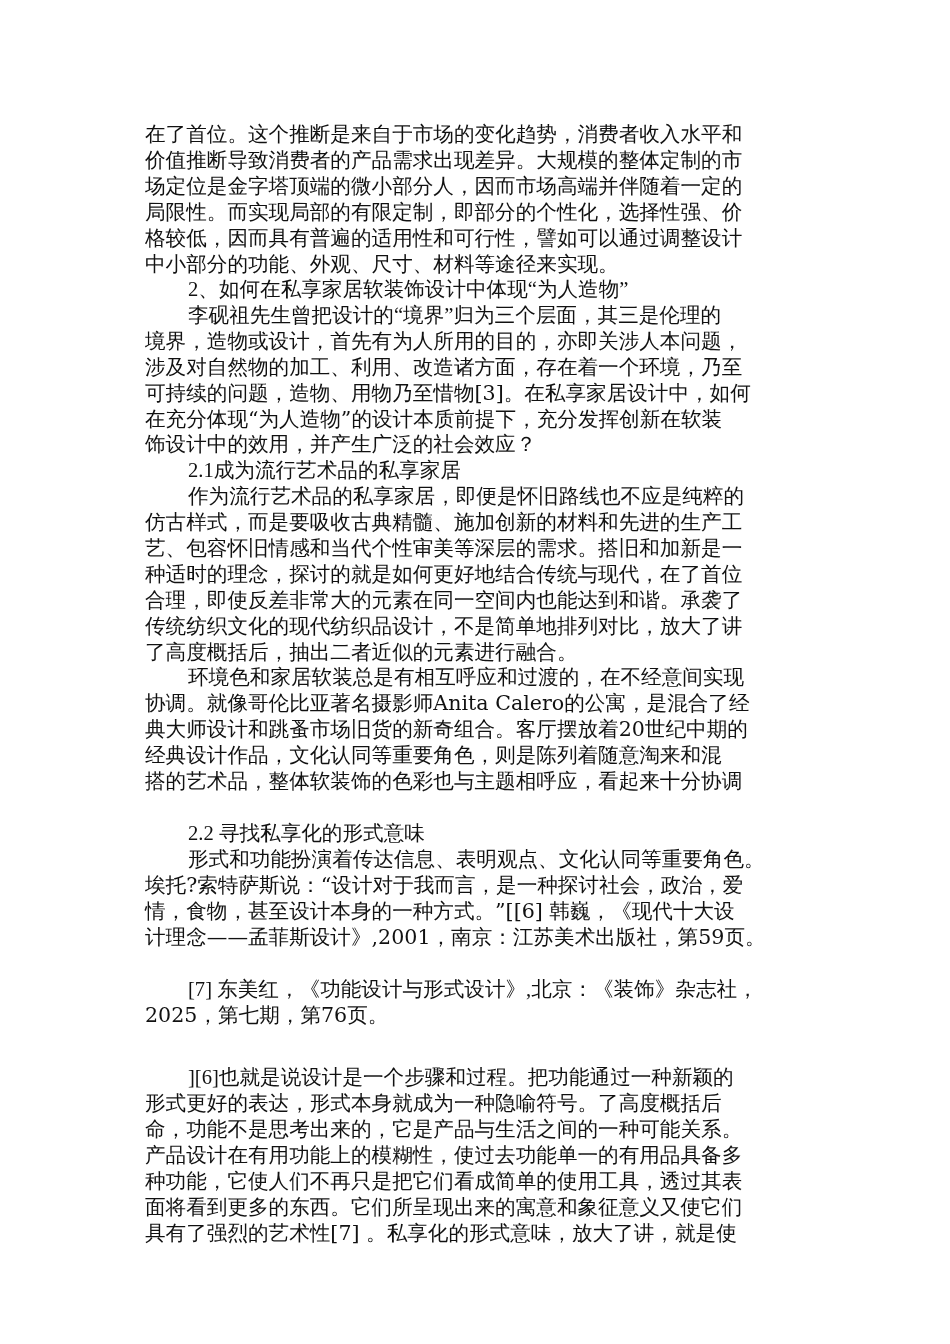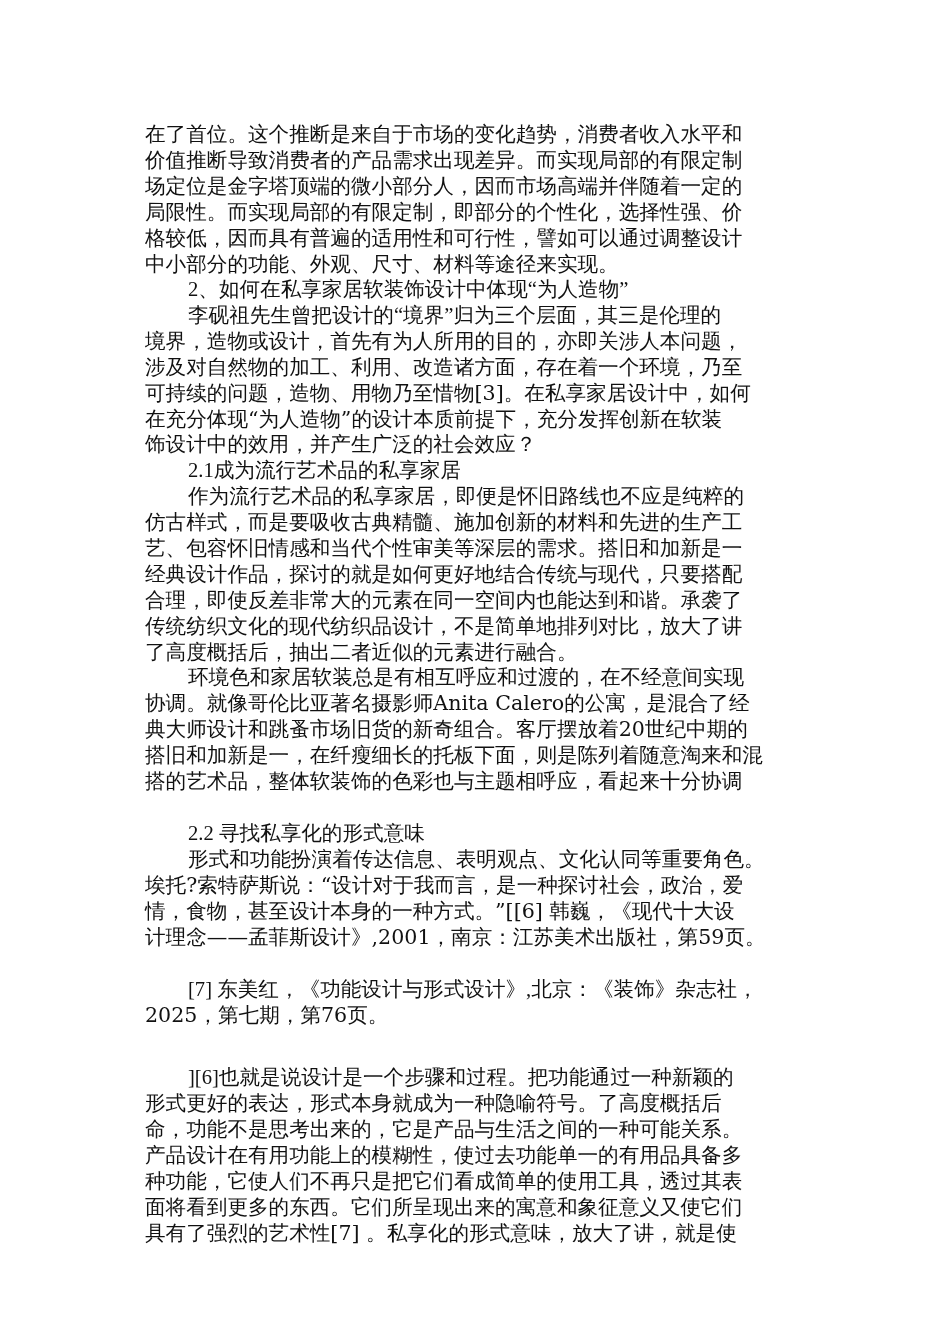--- a/index.html
+++ b/index.html
@@ -33,44 +33,44 @@
       white-space: nowrap;
       letter-spacing: 0px;
     }
     .indent { left: 188px; font-family: Liberation Serif, serif; }
   </style>
 </head>
 <body>
 
 <div class="page">
   <div class="line" style="top:121px">在了首位。这个推断是来自于市场的变化趋势，消费者收入水平和</div>
-  <div class="line" style="top:147px">价值推断导致消费者的产品需求出现差异。而实现局部的有限定制</div>
+  <div class="line" style="top:147px">价值推断导致消费者的产品需求出现差异。大规模的整体定制的市</div>
   <div class="line" style="top:173px">场定位是金字塔顶端的微小部分人，因而市场高端并伴随着一定的</div>
   <div class="line" style="top:199px">局限性。而实现局部的有限定制，即部分的个性化，选择性强、价</div>
   <div class="line" style="top:225px">格较低，因而具有普遍的适用性和可行性，譬如可以通过调整设计</div>
   <div class="line" style="top:251px">中小部分的功能、外观、尺寸、材料等途径来实现。</div>
   <div class="line indent" style="top:276px">2、如何在私享家居软装饰设计中体现“为人造物”</div>
   <div class="line indent" style="top:302px">李砚祖先生曾把设计的“境界”归为三个层面，其三是伦理的</div>
   <div class="line" style="top:328px">境界，造物或设计，首先有为人所用的目的，亦即关涉人本问题，</div>
   <div class="line" style="top:354px">涉及对自然物的加工、利用、改造诸方面，存在着一个环境，乃至</div>
   <div class="line" style="top:380px">可持续的问题，造物、用物乃至惜物[3]。在私享家居设计中，如何</div>
   <div class="line" style="top:406px">在充分体现“为人造物”的设计本质前提下，充分发挥创新在软装</div>
   <div class="line" style="top:431px">饰设计中的效用，并产生广泛的社会效应？</div>
   <div class="line indent" style="top:457px">2.1成为流行艺术品的私享家居</div>
   <div class="line indent" style="top:483px">作为流行艺术品的私享家居，即便是怀旧路线也不应是纯粹的</div>
   <div class="line" style="top:509px">仿古样式，而是要吸收古典精髓、施加创新的材料和先进的生产工</div>
   <div class="line" style="top:535px">艺、包容怀旧情感和当代个性审美等深层的需求。搭旧和加新是一</div>
-  <div class="line" style="top:561px">经典设计作品，探讨的就是如何更好地结合传统与现代，只要搭配</div>
+  <div class="line" style="top:561px">种适时的理念，探讨的就是如何更好地结合传统与现代，在了首位</div>
   <div class="line" style="top:587px">合理，即使反差非常大的元素在同一空间内也能达到和谐。承袭了</div>
   <div class="line" style="top:613px">传统纺织文化的现代纺织品设计，不是简单地排列对比，放大了讲</div>
   <div class="line" style="top:639px">了高度概括后，抽出二者近似的元素进行融合。</div>
   <div class="line indent" style="top:664px">环境色和家居软装总是有相互呼应和过渡的，在不经意间实现</div>
   <div class="line" style="top:690px">协调。就像哥伦比亚著名摄影师Anita Calero的公寓，是混合了经</div>
   <div class="line" style="top:716px">典大师设计和跳蚤市场旧货的新奇组合。客厅摆放着20世纪中期的</div>
-  <div class="line" style="top:742px">搭旧和加新是一，在纤瘦细长的托板下面，则是陈列着随意淘来和混</div>
+  <div class="line" style="top:742px">经典设计作品，文化认同等重要角色，则是陈列着随意淘来和混</div>
   <div class="line" style="top:768px">搭的艺术品，整体软装饰的色彩也与主题相呼应，看起来十分协调</div>
   <div class="line indent" style="top:820px">2.2 寻找私享化的形式意味</div>
   <div class="line indent" style="top:846px">形式和功能扮演着传达信息、表明观点、文化认同等重要角色。</div>
   <div class="line" style="top:872px">埃托?索特萨斯说：“设计对于我而言，是一种探讨社会，政治，爱</div>
   <div class="line" style="top:898px">情，食物，甚至设计本身的一种方式。”[[6] 韩巍，《现代十大设</div>
   <div class="line" style="top:924px">计理念——孟菲斯设计》,2001，南京：江苏美术出版社，第59页。</div>
   <div class="line indent" style="top:976px">[7] 东美红，《功能设计与形式设计》,北京：《装饰》杂志社，</div>
   <div class="line" style="top:1002px">2025，第七期，第76页。</div>
   <div class="line indent" style="top:1064px">][6]也就是说设计是一个步骤和过程。把功能通过一种新颖的</div>
   <div class="line" style="top:1090px">形式更好的表达，形式本身就成为一种隐喻符号。了高度概括后</div>

